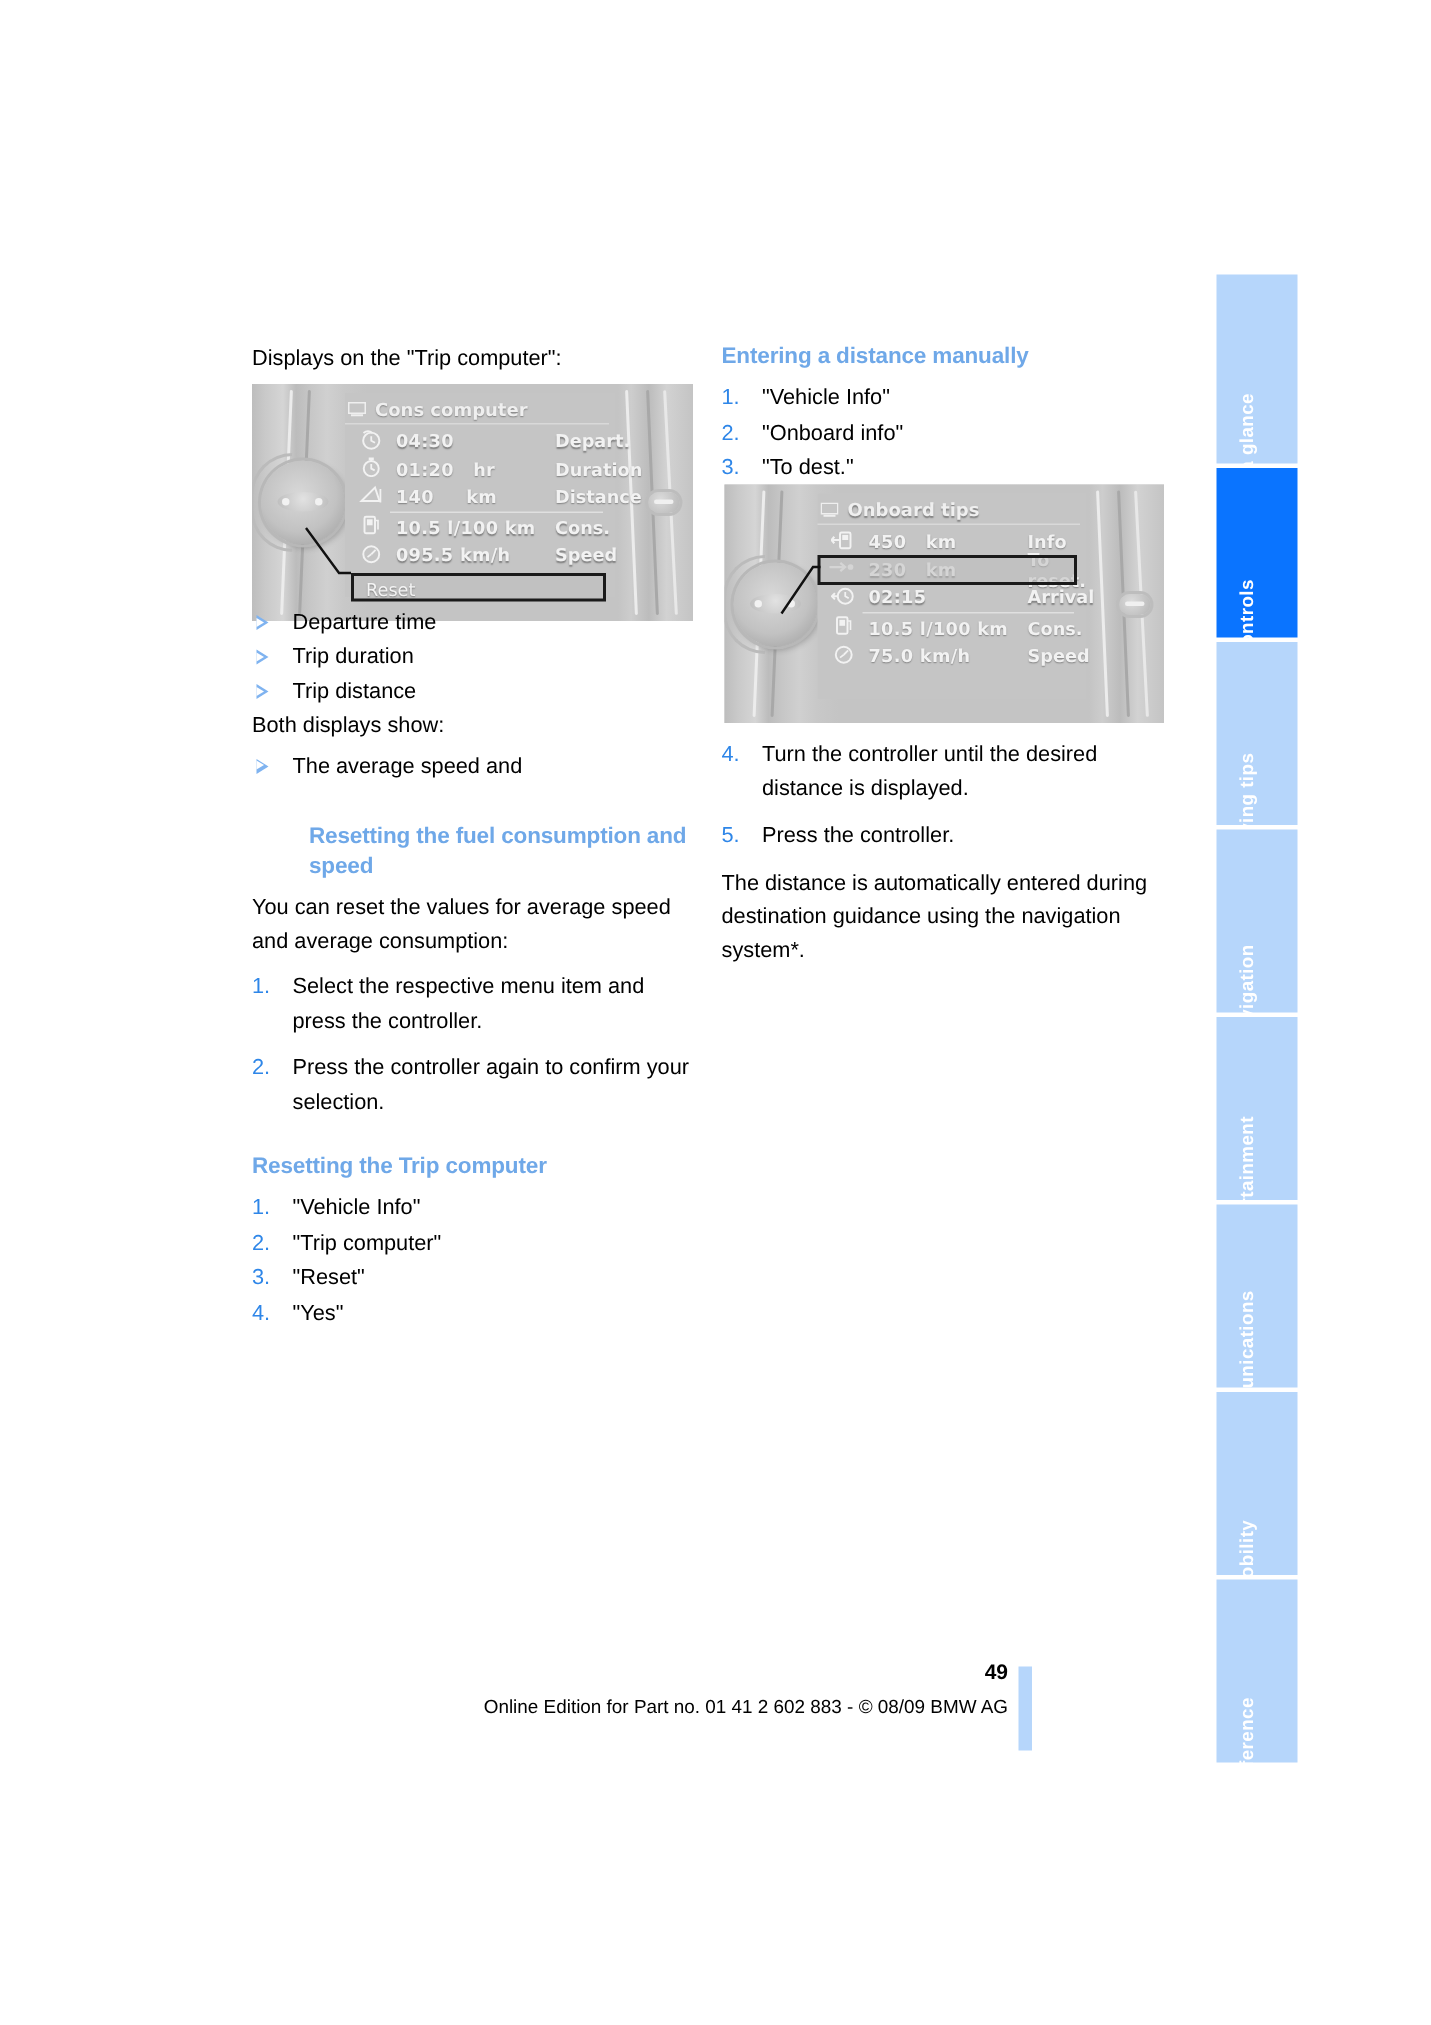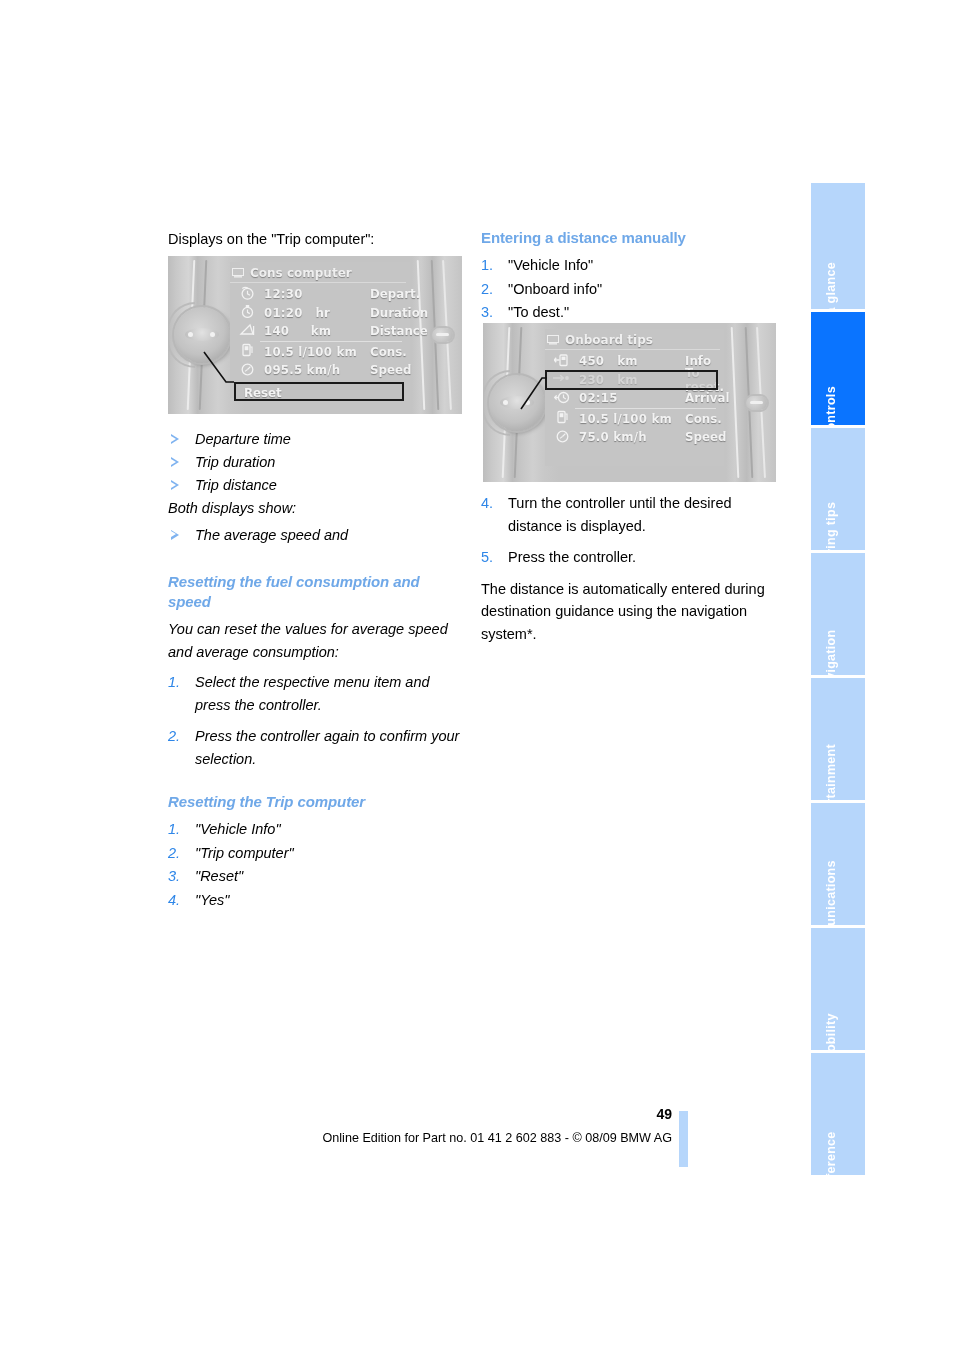--- a/index.html
+++ b/index.html
@@ -41,21 +41,21 @@
   }
 
   .section-head {
     font-size: 15px;
     font-weight: bold;
     line-height: 20px;
     color: #6fa8e8;
     letter-spacing: -0.1px;
     margin: 0;
   }
-  .gap-before-head { margin-top: 26px; }
+  .gap-before-head { margin-top: 26px; margin-left: 38px; }
 
   
   ul.tri-list {
     list-style: none;
     margin: 4px 0 0 0;
     padding: 0;
   }
   ul.tri-list li {
     position: relative;
     padding-left: 27px;
@@ -391,21 +391,21 @@
         <div class="rows">
 
           <div class="drow">
             <span class="d-icon">
               <svg width="15" height="14" viewBox="0 0 15 14">
                 <circle cx="7.5" cy="7.8" r="5.4" fill="none" stroke="#f2f2f2" stroke-width="1.3"></circle>
                 <path d="M7.5 4.8 V7.8 L10 9.2" fill="none" stroke="#f2f2f2" stroke-width="1.2"></path>
                 <path d="M2.3 2.6 q3 -2.3 6 0" fill="none" stroke="#f2f2f2" stroke-width="1.3"></path>
               </svg>
             </span>
-            <span class="d-val">12:30</span>
+            <span class="d-val">04:30</span>
             <span class="d-label">Depart.</span>
           </div>
 
           <div class="drow">
             <span class="d-icon">
               <svg width="15" height="14" viewBox="0 0 15 14">
                 <circle cx="7.5" cy="8.4" r="5" fill="none" stroke="#f2f2f2" stroke-width="1.3"></circle>
                 <path d="M7.5 5.4 V8.4 L9.8 9.6" fill="none" stroke="#f2f2f2" stroke-width="1.2"></path>
                 <rect x="5.8" y="1" width="3.4" height="2" fill="#f2f2f2"></rect>
                 <rect x="6.9" y="2.6" width="1.2" height="1.4" fill="#f2f2f2"></rect>
@@ -446,31 +446,31 @@
                 <path d="M7.5 7.5 L10.4 4.6" fill="none" stroke="#f2f2f2" stroke-width="1.2"></path>
                 <path d="M7.5 7.5 L5 9.4" fill="none" stroke="#f2f2f2" stroke-width="1.1"></path>
               </svg>
             </span>
             <span class="d-val">095.5 km/h</span>
             <span class="d-label">Speed</span>
           </div>
         </div>
 
         <div class="hl-box" style="left:4px; right:6px; top:120px; height:19px;">
-          <span style="position:absolute; left:8px; top:2px; font-weight:bold; color:#f4f4f4; font-size:11.8px; text-shadow:0 1px 1px rgba(0,0,0,.35);">Reset</span>
+          <span style="position:absolute; left:8px; top:2px; font-weight:normal; color:#f4f4f4; font-size:11.8px; text-shadow:0 1px 1px rgba(0,0,0,.35);">Reset</span>
         </div>
       </div>
 
       <svg style="position:absolute; left:0; top:0; width:100%; height:100%; pointer-events:none;">
         <path class="leader" d="M36 96 L58 126 L66 126"></path>
       </svg>
     </div>
   </div>
 
-  <div class="col col-left" style="top:424px;font-style:italic;">
+  <div class="col col-left" style="top:400px;">
     <ul class="tri-list">
       <li><span class="tri-marker"></span><span>Departure time</span></li>
       <li><span class="tri-marker"></span><span>Trip duration</span></li>
       <li><span class="tri-marker"></span><span>Trip distance</span></li>
     </ul>
 
     <div class="para">Both displays show:</div>
 
     <ul class="tri-list">
       <li><span class="tri-marker"></span><span>The average speed and</span></li>

